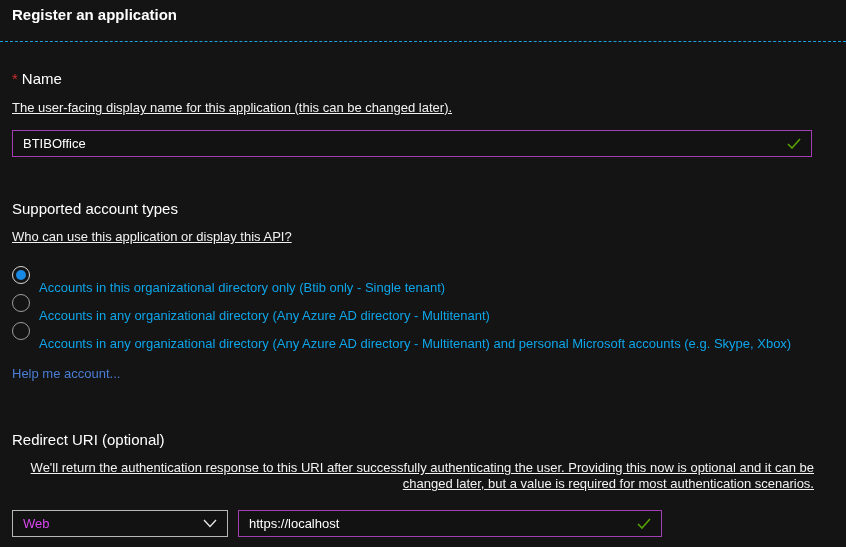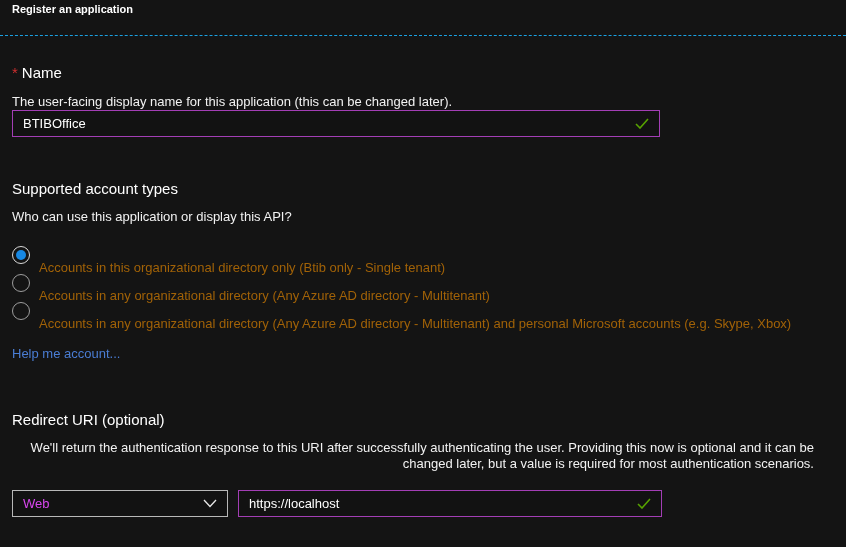--- a/index.html
+++ b/index.html
@@ -7,21 +7,22 @@
     width: 846px; height: 547px;
     background: #141414;
     color: #ffffff;
     font-family: "Liberation Sans", sans-serif;
     overflow: hidden;
     position: relative;
   }
   .content { padding: 0 12px; }
 
   .page-title {
-    font-size: 11px;
+    padding-top: 6px;
+    font-size: 15px;
     font-weight: 700;
     line-height: 18px;
   }
   .divider {
     margin: 17px 0 0 0;
     border: none;
     border-top: 1px dashed #1ba1e2;
     height: 0;
   }
 
@@ -30,37 +31,38 @@
     line-height: 18px;
     font-weight: 400;
     color: #ffffff;
   }
   .required-marker { color: #cf2f2f; margin-right: 4px; }
 
   .field-desc {
     font-size: 13px;
     line-height: 16px;
     color: #f2f2f2;
+    text-decoration: underline;
   }
 
   .name-label { margin-top: 28px; }
   .name-desc  { margin-top: 12px; }
 
   .text-input {
     box-sizing: border-box;
     height: 27px;
     border: 1px solid #a33eb5;
     background: #121212;
     display: flex;
     align-items: center;
     padding: 0 10px;
     font-size: 13px;
     color: #ffffff;
   }
-  .name-input { width: 648px; gap: 45px; }
+  .name-input { margin-top: 14px; width: 800px; gap: 45px; }
 
   .valid-icon { margin-left: auto; display: flex; align-items: center; }
 
   .acct-label { margin-top: 43px; }
   .acct-question { margin-top: 11px; }
 
   .radio-group { margin-top: 21px; }
   .radio-row {
     display: flex;
     align-items: center;
@@ -79,21 +81,21 @@
   .radio-outer.selected { border-color: #d8d8d8; }
   .radio-dot {
     width: 10px; height: 10px;
     border-radius: 50%;
     background: transparent;
   }
   .radio-outer.selected .radio-dot { background: #1788e3; }
   .radio-label {
     margin-left: 9px;
     font-size: 13px;
-    color: #a16207;
+    color: #0ea5e9;
     white-space: nowrap;
     margin-top: 25px;
   }
 
   .help-link {
     margin-top: 26px;
     font-size: 13px;
     line-height: 15px;
     color: #4a7dd4;
     cursor: pointer;

